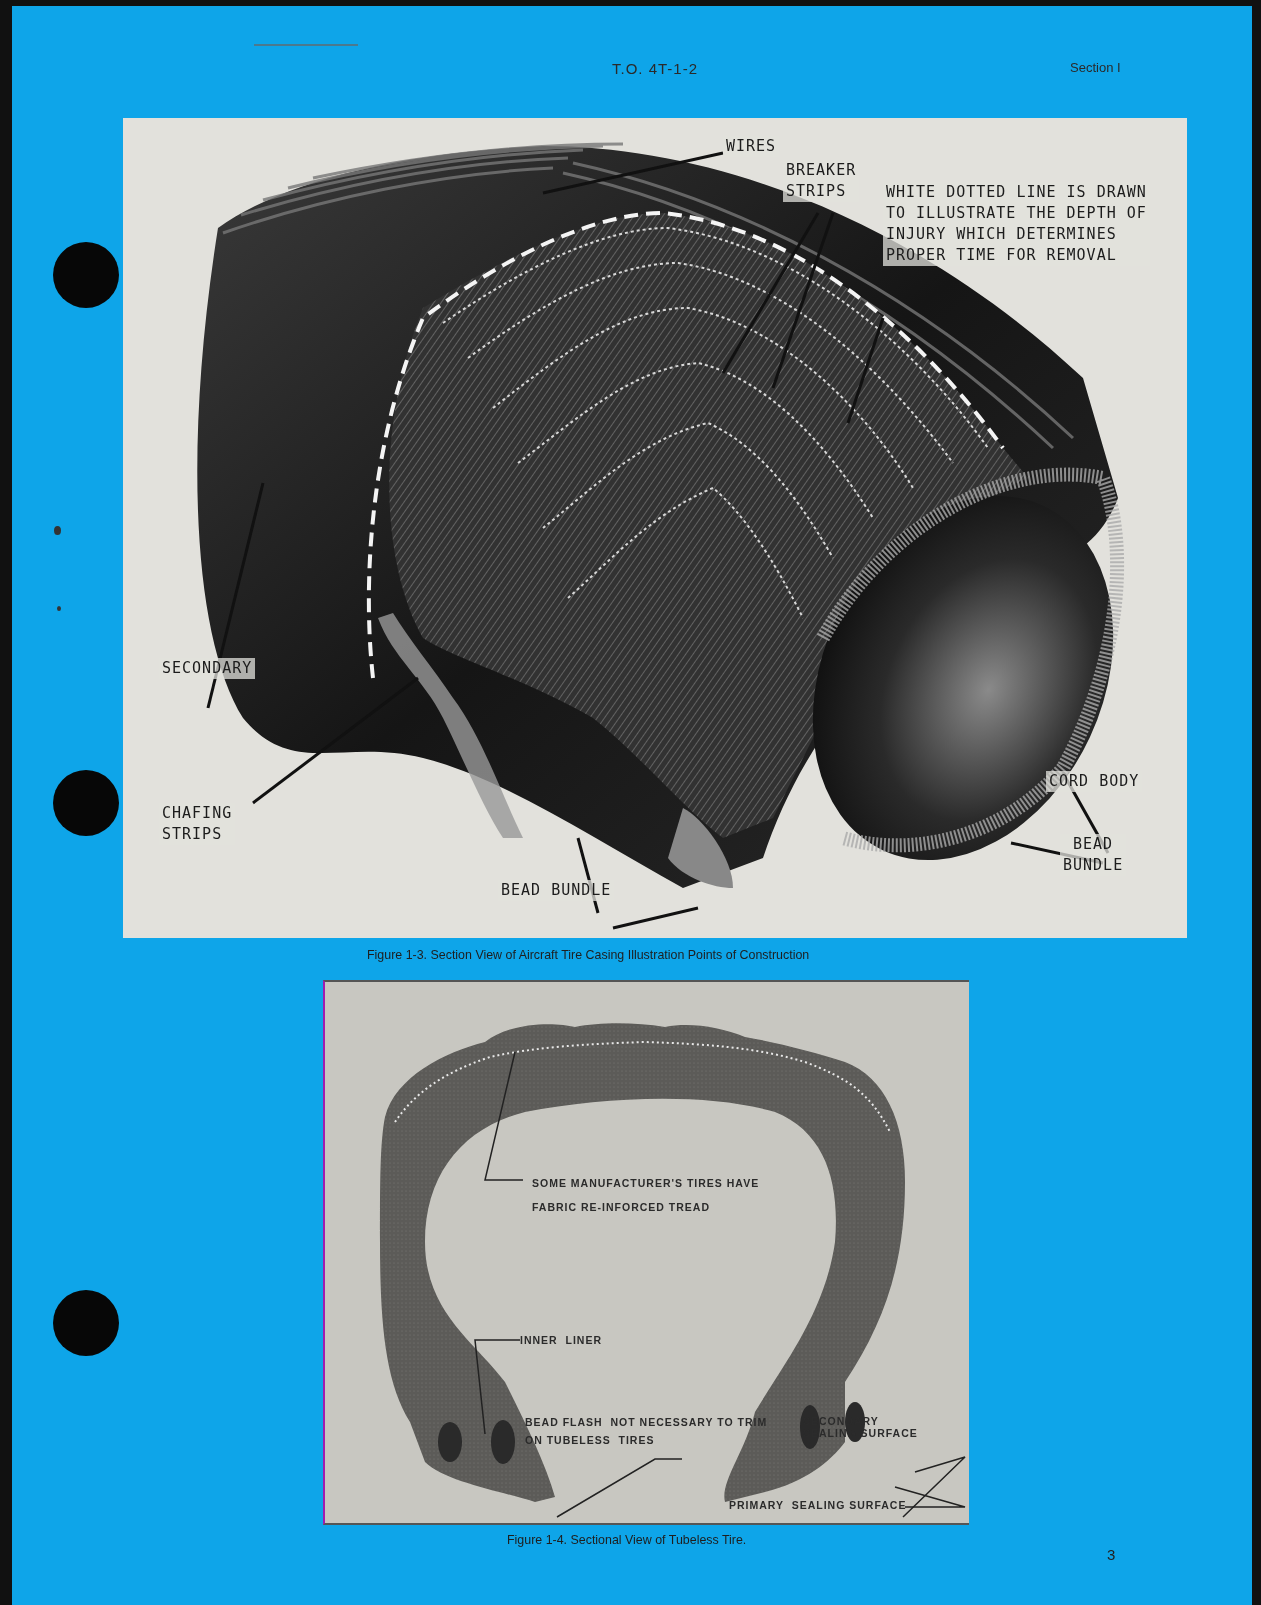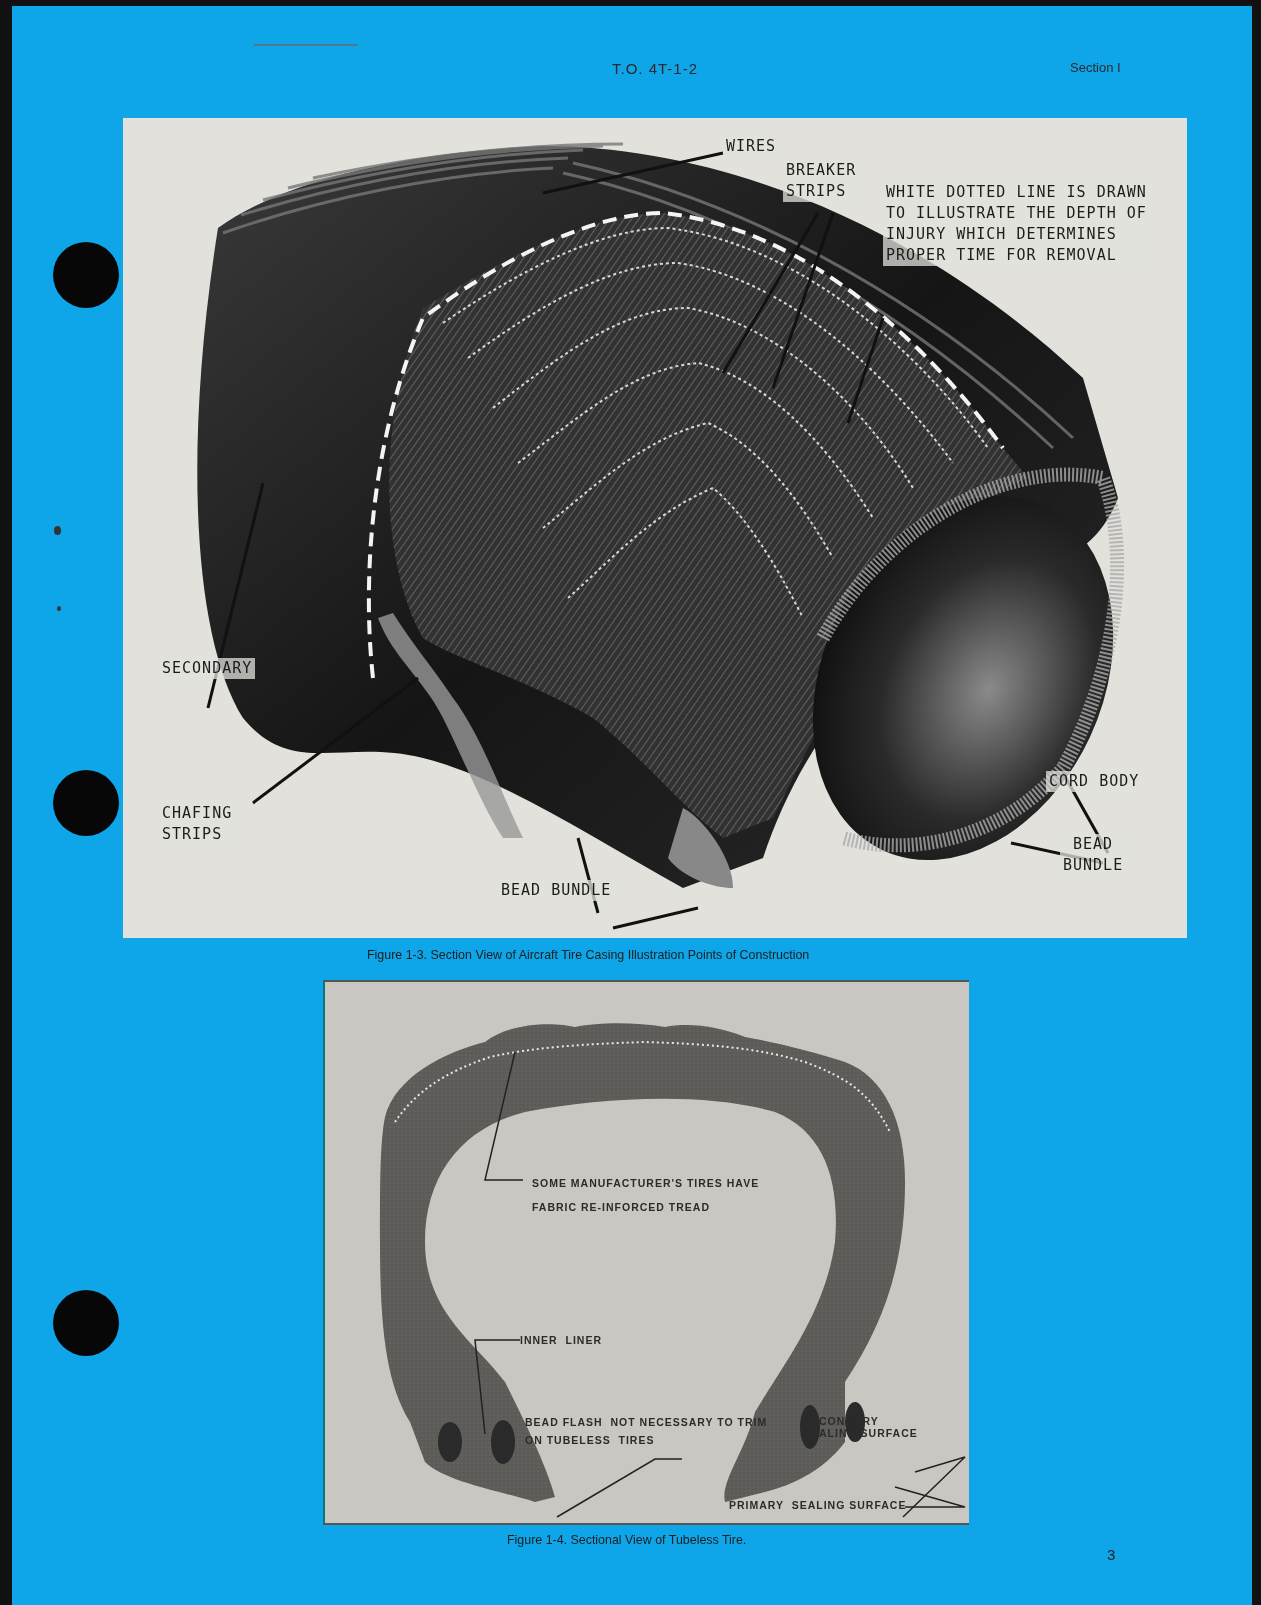--- a/index.html
+++ b/index.html
@@ -33,21 +33,21 @@
     font-family: "Liberation Sans", sans-serif; transform: scaleX(0.92); transform-origin: left;
   }
   .cap1 { left: 355px; top: 941px; }
   .cap2 { left: 495px; top: 1526px; }
   .pgnum { position: absolute; left: 1095px; top: 1540px; font-size: 15px; }
 
   
   .fig2 {
     position: absolute; left: 311px; top: 974px; width: 646px; height: 545px;
     background: #c8c7c1; overflow: hidden;
-    border-top: 2px solid #555; border-bottom: 2px solid #555; border-left: 2px solid #0f766e;
+    border-top: 2px solid #555; border-bottom: 2px solid #555; border-left: 2px solid #a21caf;
   }
   .fig2 svg { position: absolute; left: 0; top: 0; }
   .lbl2 {
     position: absolute;
     font-family: "Liberation Sans", sans-serif; font-weight: bold;
     font-size: 10.5px; line-height: 14px; color: #2b2b2b; letter-spacing: 1px; white-space: pre;
   }
 </style>
 </head>
 <body>

